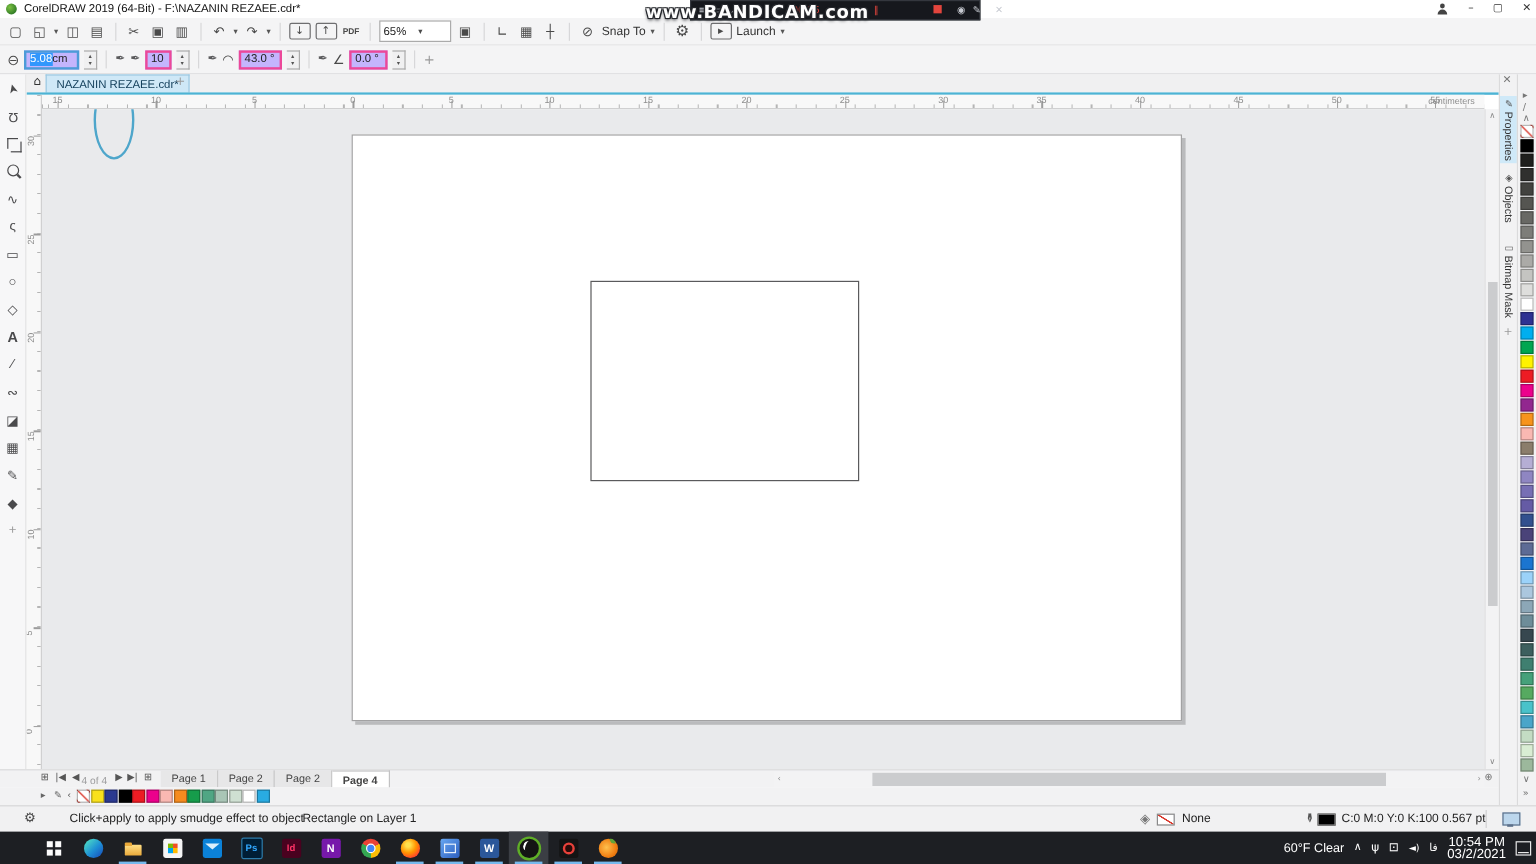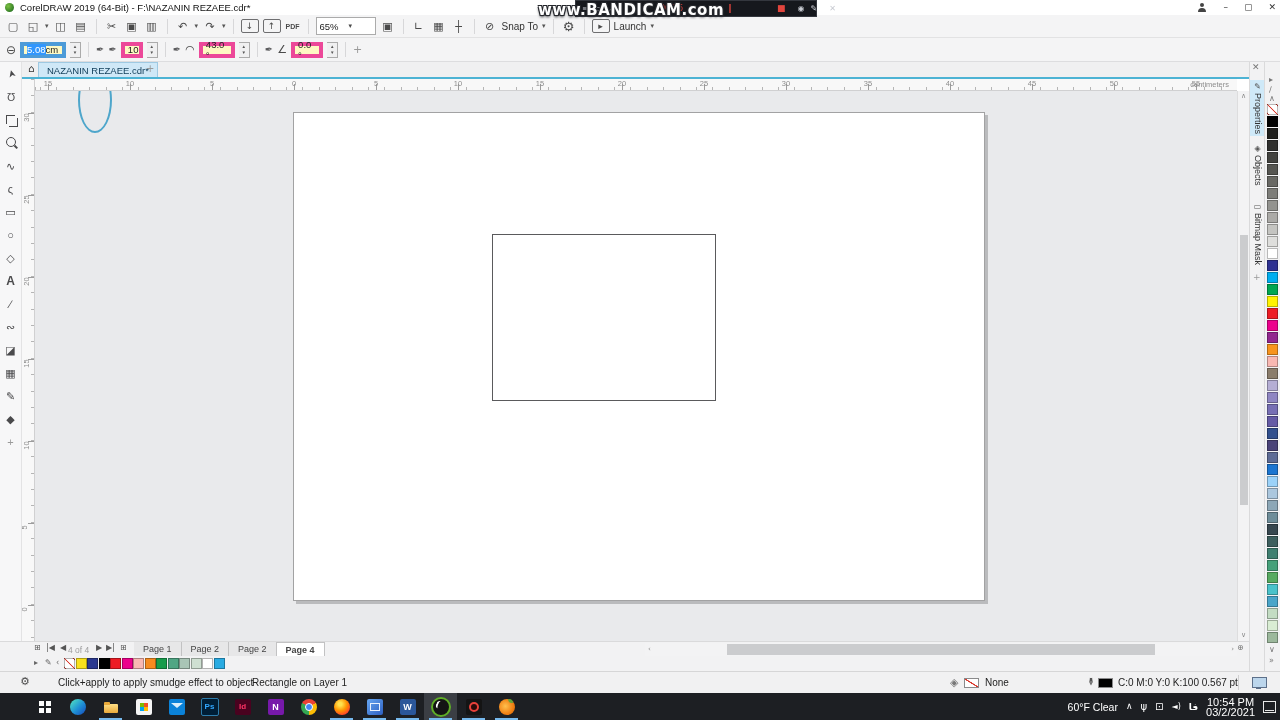--- a/index.html
+++ b/index.html
@@ -35,21 +35,21 @@
            border-bottom:1px solid #dddddf;display:flex;align-items:center;padding-left:6px;gap:4px;box-sizing:border-box;}
   .tbtn{min-width:16px;height:17px;display:inline-flex;align-items:center;justify-content:center;border-radius:2px;}
   .tsep{width:1px;height:15px;background:#d7d7d9;margin:0 3px;}
   .boxed{border:1px solid #6e6e70;width:12px;height:12px;font-size:9px;}
   .pdf{font-size:7px;font-weight:bold;color:#4a4a4a;letter-spacing:0;}
   .combo{display:inline-flex;align-items:center;height:16px;border:1px solid #ababab;background:#fff;
          font-size:9.5px;padding:0 3px;gap:10px;}
   .combo .ic{font-size:7px;}
   .lbl{font-size:10px;color:#333;}
   .caret{font-size:7px;color:#555;}
-  .field{display:inline-flex;align-items:center;height:16px;border:4px solid #ec4899;background:#fef9c3;
+  .field{display:inline-flex;align-items:center;height:16px;border:2px solid #ec4899;background:#c4b5fd;
          font-size:9.5px;padding:0 3px;box-sizing:border-box;}
   .field.focus{border-color:#4d9bd8;}
   .selhl{background:#3297fd;color:#fff;}
   .spin{display:inline-flex;flex-direction:column;align-items:center;justify-content:center;
         width:11px;height:16px;border:1px solid #ababab;border-left:none;background:#f0f0f1;
         font-size:4.5px;line-height:6px;color:#555;box-sizing:border-box;}
   .spin::before{content:"▲";}
   .spin::after{content:"▼";}
   .pen{font-size:10px;color:#5a5a5c;}
   
@@ -195,21 +195,21 @@
       border-left:2px solid #fff;border-radius:50%;transform:rotate(20deg);}
   [data-icon="bandicam"]{background:#141414;}
   [data-icon="bandicam"]::before{content:"";position:absolute;left:3px;top:3px;width:10px;height:10px;border-radius:50%;
       border:2px solid #e8413a;background:#2b0b09;}
   [data-icon="photo-paint"]{border-radius:50%;background:radial-gradient(circle at 40% 45%,#ffc04d,#f07f13 60%,#c85a00);}
   [data-icon="photo-paint"]::before{content:"";position:absolute;left:9px;top:0px;width:5px;height:4px;border-radius:0 4px 0 4px;background:#63a437;}
   #tray{position:absolute;right:4px;top:0;height:27px;display:flex;align-items:center;gap:8px;color:#fff;}
   #tray .ic{color:#fff;font-size:10px;}
   #moon{color:#f6d263;font-size:12px;transform:rotate(-20deg);}
   #weather{font-size:10.5px;color:#fff;}
-  #langind{font-size:9px;font-weight:bold;}
+  #langind{font-size:9px;}
   #clock{font-size:11px;line-height:10px;text-align:center;}
   #action{width:11px;height:10px;border:1px solid #e8e8e8;position:relative;}
   #action::after{content:"";position:absolute;left:1px;right:1px;bottom:1px;height:1px;background:#e8e8e8;}
 </style>
 </head>
 <body>
 
 <div id="app">
 
   <div id="titlebar">

